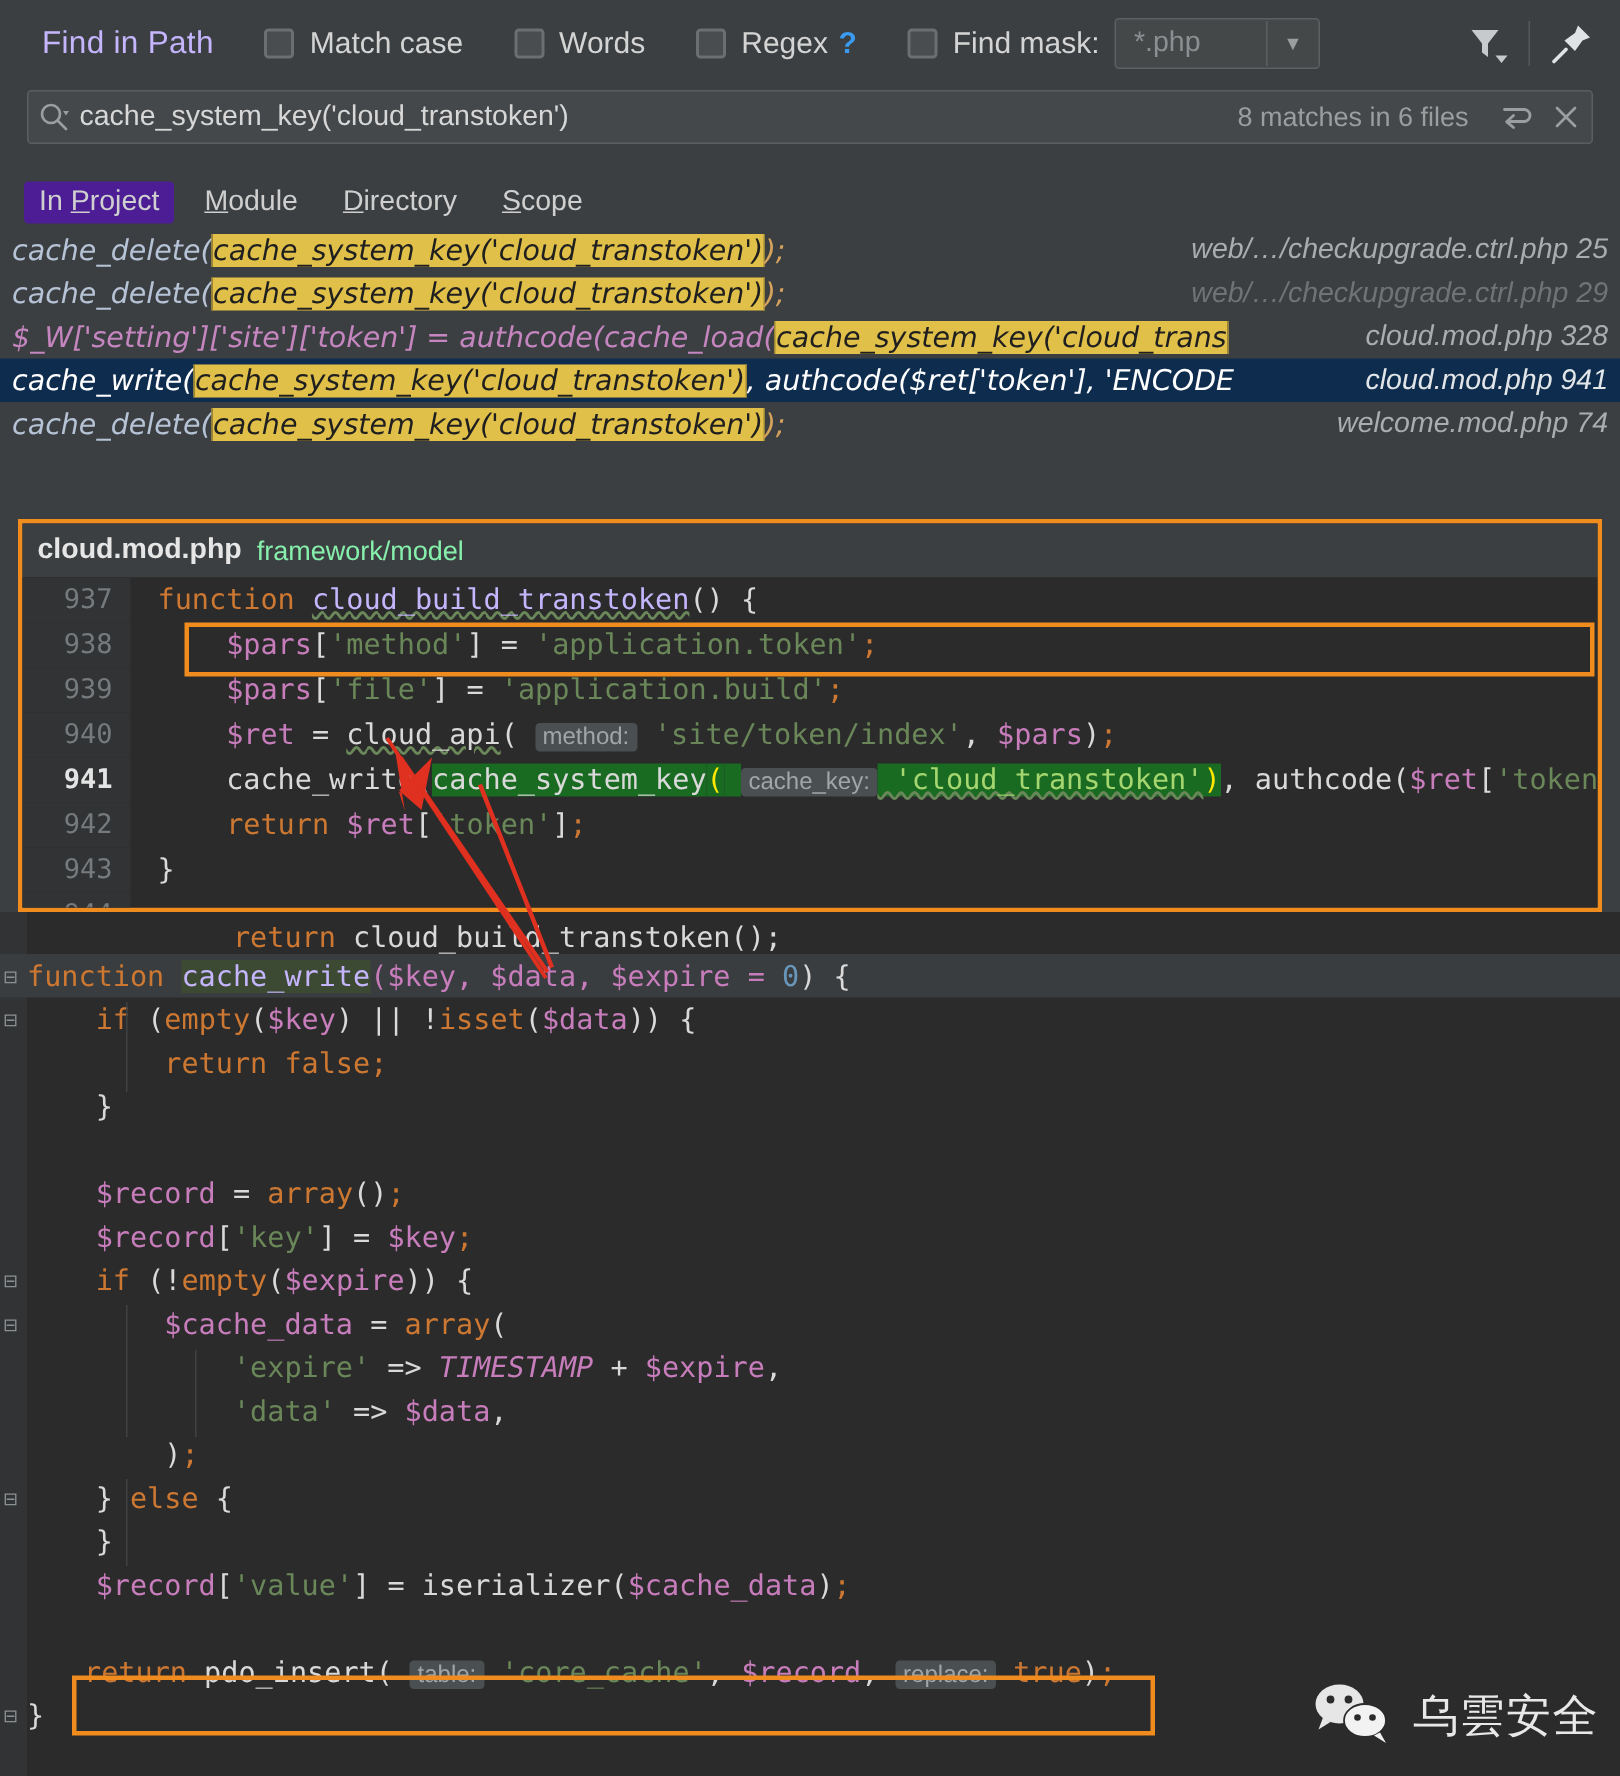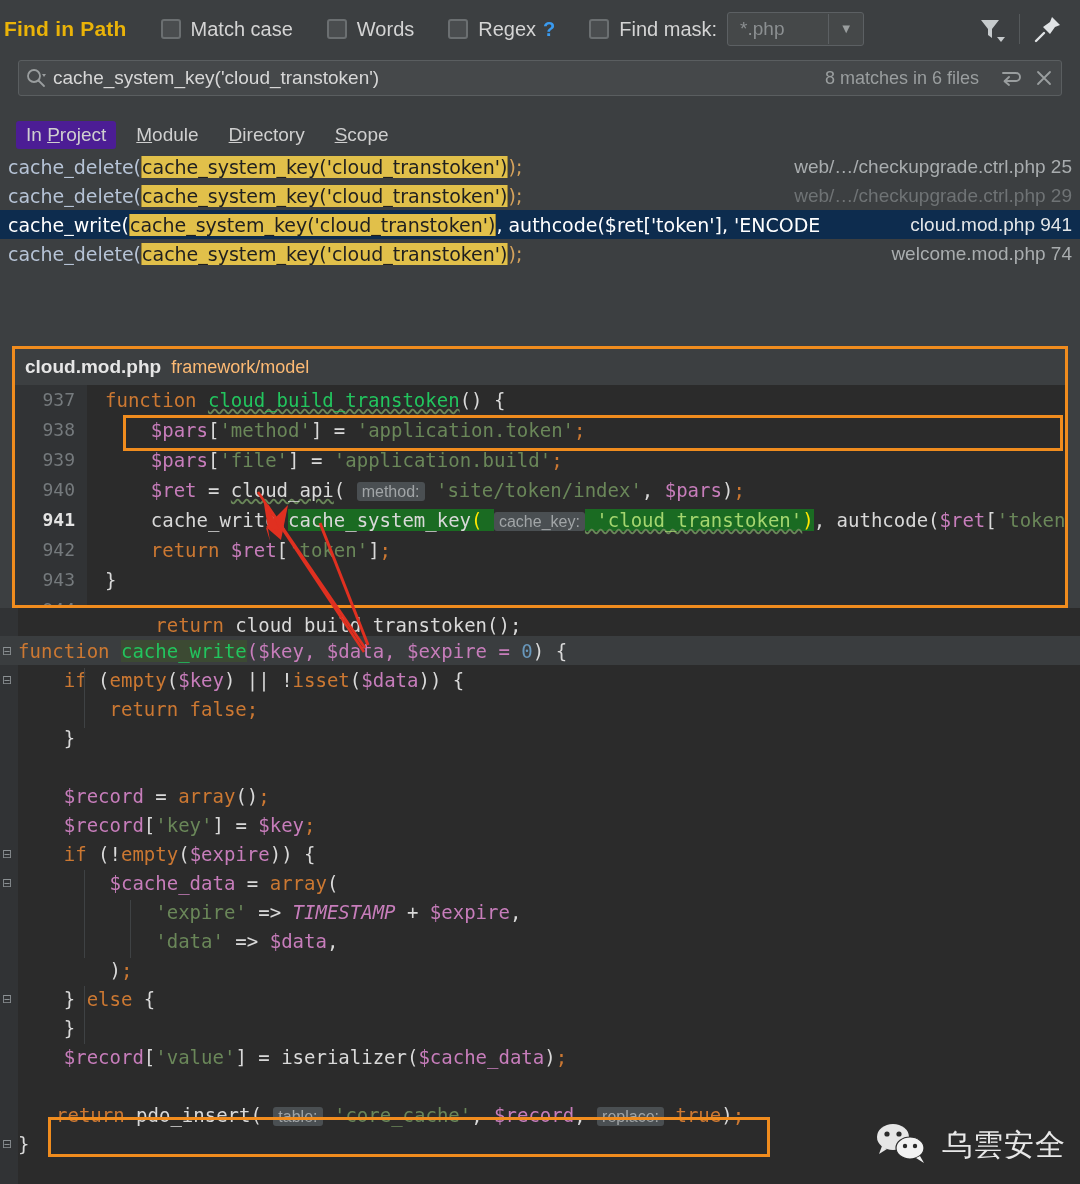--- a/index.html
+++ b/index.html
@@ -10,21 +10,21 @@
     -webkit-font-smoothing:antialiased;
   }
   .app{position:relative;width:1080px;height:1184px;}
 
   
   .find-toolbar{
     position:absolute;left:0;top:0;width:1080px;height:58px;
     background:#3c3f41;display:flex;align-items:center;
   }
   .find-title{
-    font-size:21px;font-weight:bold;color:#eab308;margin-left:4px;
+    font-size:21px;font-weight:normal;color:#c4b5fd;margin-left:28px;
     letter-spacing:.2px;
   }
   .opt{display:flex;align-items:center;margin-left:34px;}
   .cb{
     width:20px;height:20px;border:2px solid #6b6f71;border-radius:3px;
     background:#4a4d4f;box-sizing:border-box;
   }
   .opt-label{font-size:20px;color:#d4d4d4;margin-left:10px;}
   .q-mark{color:#3a9bf0;font-size:20px;margin-left:7px;font-weight:bold;}
 
@@ -55,21 +55,21 @@
 
   
   .scope-row{position:absolute;left:16px;top:120px;height:30px;display:flex;align-items:center;}
   .scope-tab{
     font-size:19px;color:#cfcfcf;padding:3px 10px;border-radius:3px;margin-right:10px;
   }
   .scope-tab.active{background:#4c1d95;}
   .ul{text-decoration:underline;}
 
   
-  .results{position:absolute;left:0;top:152px;width:1080px;}
+  .results{position:absolute;left:0;top:152px;width:1080px;font-style:italic;}
   .res-row{
     height:29px;display:flex;align-items:center;position:relative;
     font-family:"DejaVu Sans",sans-serif;font-size:19px;
   }
   .res-row.sel{background:#0d2c4e;}
   .res-code{padding-left:8px;white-space:nowrap;overflow:hidden;flex:1;}
   .res-file{
     position:absolute;right:8px;font-size:19px;color:#a9adaf;
     font-family:"Liberation Sans",sans-serif;background:inherit;padding-left:4px;
   }
@@ -85,32 +85,32 @@
 
   
   .preview{
     position:absolute;left:12px;top:346px;width:1056px;height:262px;
     background:#2b2b2b;border:3px solid #f08c1e;box-sizing:border-box;
   }
   .preview-head{
     height:36px;background:#3c3f41;display:flex;align-items:center;padding-left:10px;
   }
   .pv-file{font-size:19px;color:#e6e6e6;font-weight:bold;}
-  .pv-path{font-size:18px;color:#fdba74;margin-left:10px;}
+  .pv-path{font-size:18px;color:#86efac;margin-left:10px;}
   .pv-body{position:relative;background:#2b2b2b;height:220px;overflow:hidden;}
   .cline{height:30px;display:flex;align-items:center;font-family:"DejaVu Sans Mono",monospace;font-size:19px;white-space:pre;}
   .gut{
     width:72px;min-width:72px;text-align:right;padding-right:12px;box-sizing:border-box;
     color:#757a7d;background:#313335;font-size:18px;line-height:30px;
   }
   .gut.cur{color:#e4e4e4;font-weight:bold;}
   .ccode{padding-left:18px;}
 
   .kw{color:#cc7832;}
-  .fnname{color:#22c55e;}
+  .fnname{color:#c4b5fd;}
   .var{color:#c77dbb;}
   .str{color:#6a8759;}
   .num{color:#6897bb;}
   .pln{color:#d9d9d9;}
   .hintp{background:#4a4f52;color:#a1a5a7;border-radius:3px;padding:1px 5px;font-size:16px;font-family:"Liberation Sans",sans-serif;}
   .greenhl{background:#1a6b22;}
   .wavy{text-decoration:underline;text-decoration-style:wavy;text-decoration-color:#6a8759;}
 
   .box941{
     position:absolute;left:108px;top:30px;width:940px;height:36px;
@@ -242,20 +242,24 @@
     <div class="res-row">
       <div class="res-code"><span class="tok-fn">cache_delete(</span><span class="hl">cache_system_key('cloud_transtoken')</span><span class="tok-pun">);</span></div>
       <div class="res-file"><span>web/…/checkupgrade.ctrl.php</span> <span>25</span></div>
     </div>
 
     <div class="res-row">
       <div class="res-code"><span class="tok-fn">cache_delete(</span><span class="hl">cache_system_key('cloud_transtoken')</span><span class="tok-pun">);</span></div>
       <div class="res-file dim"><span>web/…/checkupgrade.ctrl.php</span> <span>29</span></div>
     </div>
 
+    <div class="res-row">
+      <div class="res-code"><span class="tok-var">$_W['setting']['site']['token'] = authcode(cache_load(</span><span class="hl">cache_system_key('cloud_trans</span></div>
+      <div class="res-file"><span>cloud.mod.php</span> <span>328</span></div>
+    </div>
 
     <div class="res-row sel">
       <div class="res-code"><span class="tok-fn">cache_write(</span><span class="hl">cache_system_key('cloud_transtoken')</span><span class="tok-plain">, authcode($ret['token'], 'ENCODE</span></div>
       <div class="res-file" style="background:#0d2c4e;"><span>cloud.mod.php</span> <span>941</span></div>
     </div>
 
     <div class="res-row">
       <div class="res-code"><span class="tok-fn">cache_delete(</span><span class="hl">cache_system_key('cloud_transtoken')</span><span class="tok-pun">);</span></div>
       <div class="res-file"><span>welcome.mod.php</span> <span>74</span></div>
     </div>

